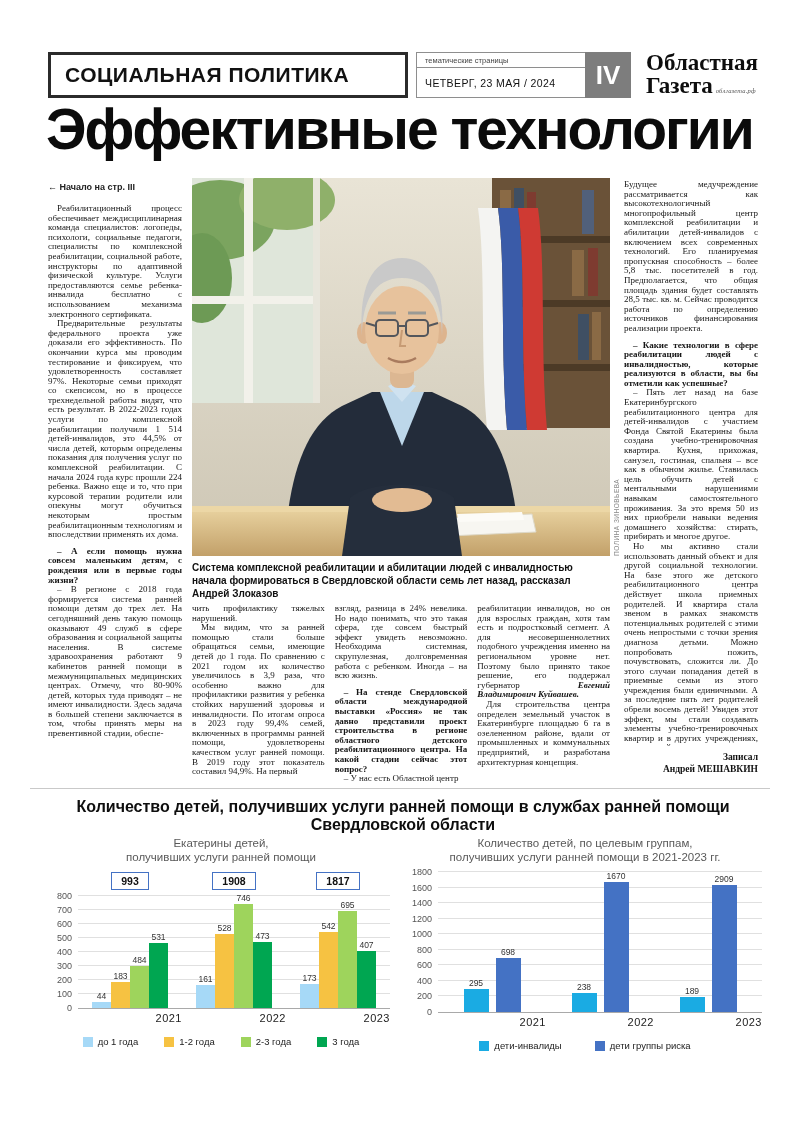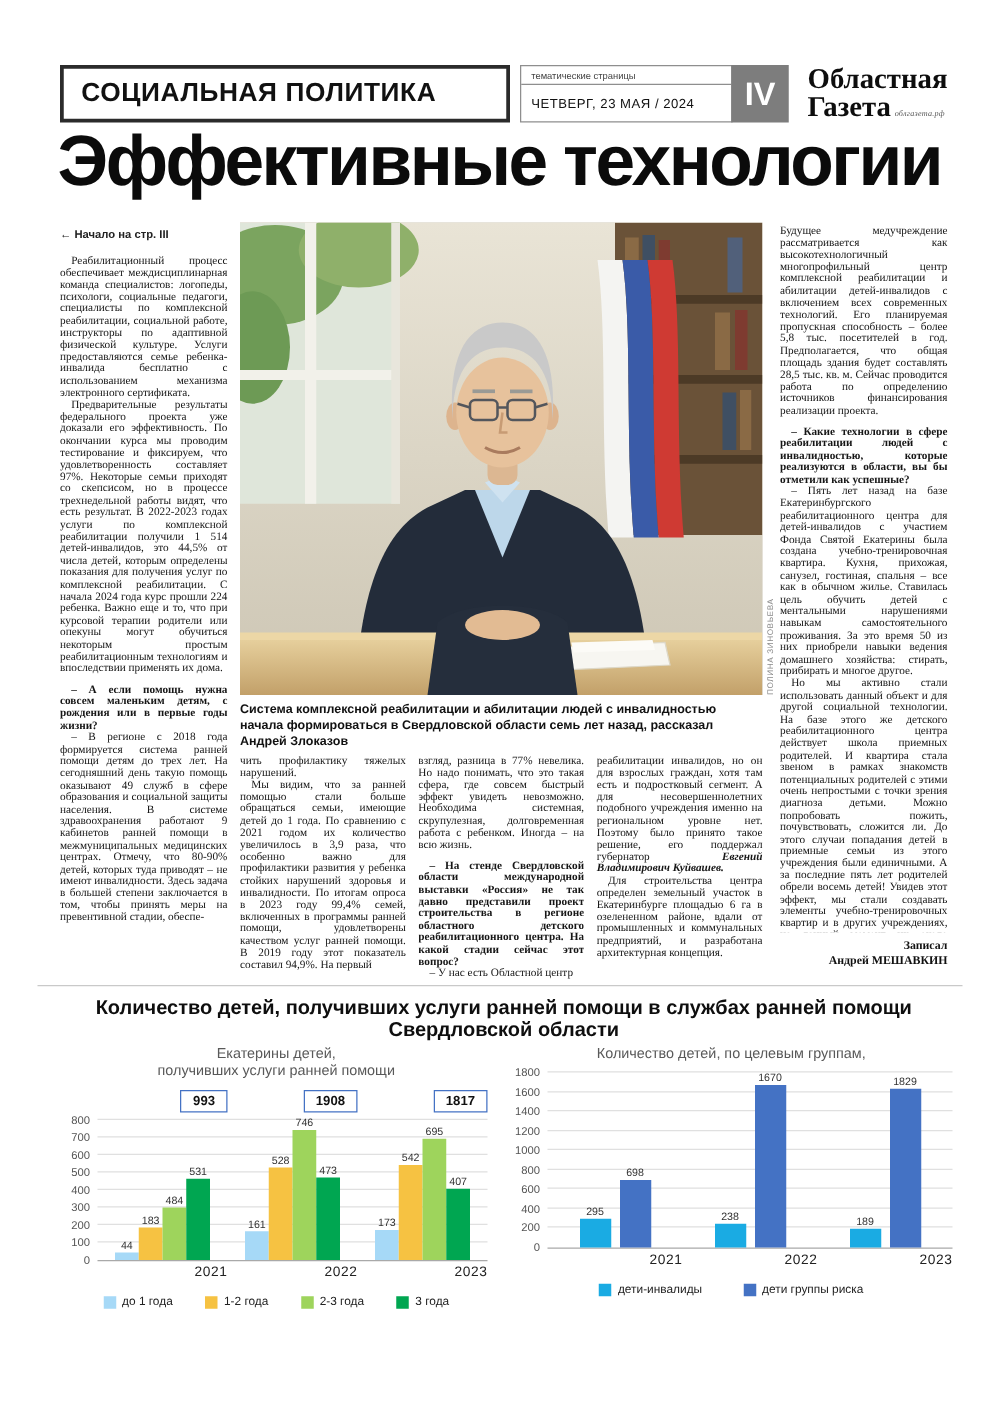--- a/index.html
+++ b/index.html
@@ -45,21 +45,21 @@
 
   
   .section-rule{position:absolute;left:30px;right:30px;top:788px;border-top:1px solid #c9c9c9;}
   .charts-title{position:absolute;left:48px;right:42px;top:798px;text-align:center;
     font:bold 16px "Liberation Sans",sans-serif;color:#0e0e0e;}
   .chart-panel{position:absolute;top:836px;}
   #chart-left{left:52px;width:338px;}
   #chart-right{left:408px;width:354px;}
   .chart-subtitle{text-align:center;font:11.5px/14px "Liberation Sans",sans-serif;color:#595959;margin-bottom:8px;}
   .totals-row{display:flex;margin:6px 0 6px;}
-  .total-cell{flex:1;display:flex;justify-content:flex-end;}
+  .total-cell{flex:1;display:flex;justify-content:center;}
   .total-box{border:1px solid #4472c4;padding:2px 9px;background:#fff;
     font:bold 10.5px "Liberation Sans",sans-serif;color:#111;}
   .plot-row{display:flex;align-items:flex-end;}
   .yaxis{position:relative;font:9px "Liberation Sans",sans-serif;color:#555;}
   .ytick{position:absolute;right:6px;}
   .plot{flex:1;position:relative;border-bottom:1px solid #a9a9a9;}
   .gridline{position:absolute;left:0;right:0;height:1px;background:#e0e0e0;}
   .groups{position:absolute;left:0;right:0;top:0;bottom:0;display:flex;justify-content:space-around;align-items:flex-end;}
   .group{display:flex;align-items:flex-end;}
   .bar-wrap{display:flex;flex-direction:column;align-items:center;}
@@ -179,21 +179,21 @@
   </div>
   <div class="caption">Система комплексной реабилитации и абилитации людей с инвалидностью начала формироваться в Свердловской области семь лет назад, рассказал Андрей Злоказов</div>
   <div class="credit">ПОЛИНА ЗИНОВЬЕВА</div>
 
   <div class="midcols bodytext">
     <div class="mcol">
       <p class="noindent">чить профилактику тяжелых нарушений.</p>
       <p>Мы видим, что за ранней помощью стали больше обращаться семьи, имеющие детей до 1 года. По сравнению с 2021 годом их количество увеличилось в 3,9 раза, что особенно важно для профилактики развития у ребенка стойких нарушений здоровья и инвалидности. По итогам опроса в 2023 году 99,4% семей, включенных в программы ранней помощи, удовлетворены качеством услуг ранней помощи. В 2019 году этот показатель составил 94,9%. На первый</p>
     </div>
     <div class="mcol">
-      <p class="noindent">взгляд, разница в 77% невелика. Но надо понимать, что это такая сфера, где совсем быстрый эффект увидеть невозможно. Необходима системная, скрупулезная, долговременная работа с ребенком. Иногда – на всю жизнь.</p>
+      <p class="noindent">взгляд, разница в 24% невелика. Но надо понимать, что это такая сфера, где совсем быстрый эффект увидеть невозможно. Необходима системная, скрупулезная, долговременная работа с ребенком. Иногда – на всю жизнь.</p>
       <p class="q">– На стенде Свердловской области международной выставки «Россия» не так давно представили проект строительства в регионе областного детского реабилитационного центра. На какой стадии сейчас этот вопрос?</p>
       <p>– У нас есть Областной центр</p>
     </div>
     <div class="mcol">
       <p class="noindent"><span>реабилитации инвалидов, но он для взрослых граждан, хотя там есть и подростковый сегмент. А для несовершеннолетних подобного учреждения именно на региональном уровне нет. Поэтому было принято такое решение, его поддержал губернатор </span><b><i><span>Евгений Владимирович Куйвашев.</span></i></b></p>
       <p>Для строительства центра определен земельный участок в Екатеринбурге площадью 6 га в озелененном районе, вдали от промышленных и коммунальных предприятий, и разработана архитектурная концепция.</p>
     </div>
   </div>
 
   <div class="col5 bodytext">
@@ -324,20 +324,21 @@
         </div>
         <div class="legend-item">
           <div class="swatch" style="background: rgb(0, 166, 81);"></div>
           <div class="legend-label">3 года</div>
         </div>
       </div>
     </div>
   <div id="chart-right" class="chart-panel">
       <div class="chart-subtitle">
         <div>Количество детей, по целевым группам,</div>
+        <div>получивших услуги ранней помощи в 2021-2023 гг.</div>
       </div>
       <div class="plot-row">
         <div class="yaxis" style="width: 30px; height: 140px;">
           <div class="ytick" style="bottom: -4px;">0</div>
           <div class="ytick" style="bottom: 11.5556px;">200</div>
           <div class="ytick" style="bottom: 27.1111px;">400</div>
           <div class="ytick" style="bottom: 42.6667px;">600</div>
           <div class="ytick" style="bottom: 58.2222px;">800</div>
           <div class="ytick" style="bottom: 73.7778px;">1000</div>
           <div class="ytick" style="bottom: 89.3333px;">1200</div>
@@ -375,21 +376,21 @@
                 <div class="bar-label">1670</div>
                 <div class="bar" style="width: 25px; height: 130px; background: rgb(68, 114, 196);"></div>
               </div>
             </div>
             <div class="group" style="column-gap: 7px;">
               <div class="bar-wrap">
                 <div class="bar-label">189</div>
                 <div class="bar" style="width: 25px; height: 15px; background: rgb(26, 171, 227);"></div>
               </div>
               <div class="bar-wrap">
-                <div class="bar-label">1829</div>
+                <div class="bar-label">2909</div>
                 <div class="bar" style="width: 25px; height: 127px; background: rgb(68, 114, 196);"></div>
               </div>
             </div>
           </div>
         </div>
       </div>
       <div class="xlabels" style="padding-left: 30px;">
         <div class="xlabel">2021</div>
         <div class="xlabel">2022</div>
         <div class="xlabel">2023</div>

